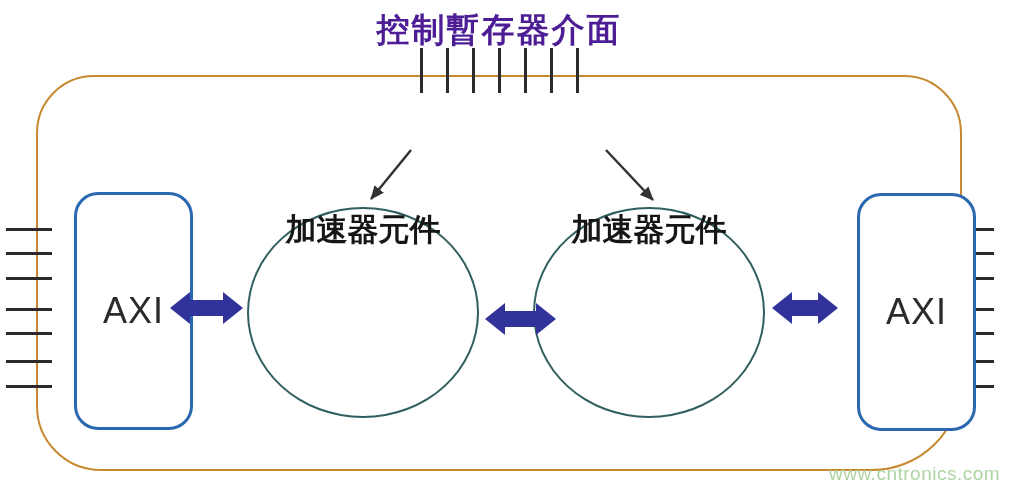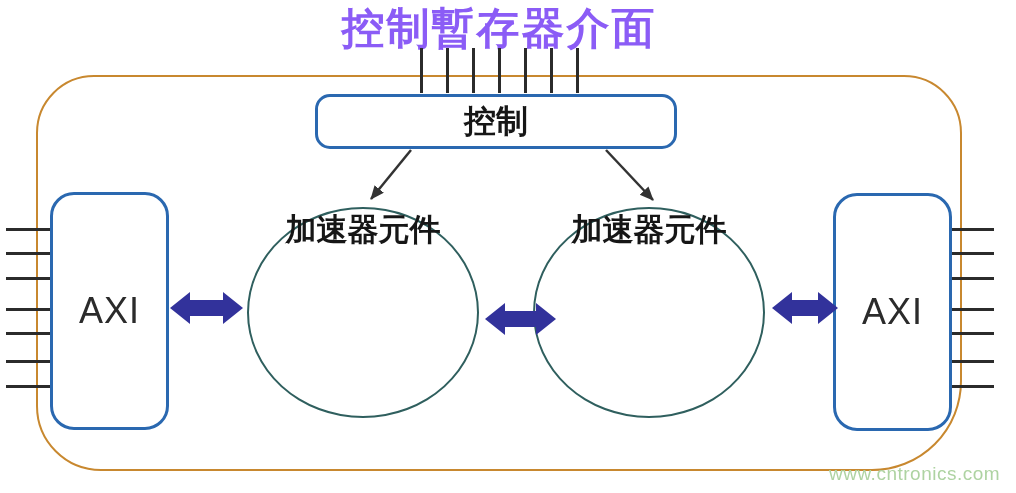--- a/index.html
+++ b/index.html
@@ -8,27 +8,27 @@
     width: 1016px;
     height: 493px;
     background: #ffffff;
     overflow: hidden;
     font-family: "Liberation Sans", sans-serif;
     color: #1a1a1a;
   }
   .title {
     position: absolute;
     left: 499px;
-    top: 0px;
+    top: 8px;
     transform: translateX(-50%);
-    font-size: 43px;
+    font-size: 33px;
     font-weight: 600;
     letter-spacing: 2px;
     white-space: nowrap;
-    color: #8b5cf6;
+    color: #4c1d95;
   }
   
   .chip {
     position: absolute;
     left: 36px;
     top: 75px;
     width: 922px;
     height: 392px;
     border: 2.5px solid #c8882f;
     border-radius: 58px 58px 90px 65px;
@@ -72,20 +72,21 @@
     height: 232px;
     border: 3px solid #2a68b0;
     border-radius: 24px;
     background: #ffffff;
     display: flex;
     align-items: center;
     justify-content: center;
     font-size: 36px;
     letter-spacing: 1px;
     color: #2b2b2b;
+    margin-left: 24px;
   }
   .axi-left  { left: 50px;  top: 192px; }
   .axi-right { left: 833px; top: 193px; }
   
   .accel {
     position: absolute;
     top: 207px;
     width: 228px;
     height: 207px;
     border: 2.5px solid #2f5f5e;
@@ -149,23 +150,20 @@
   <div>
     <div class="busline" style="left:952px;top:228px;width:42px"></div>
     <div class="busline" style="left:952px;top:252px;width:42px"></div>
     <div class="busline" style="left:952px;top:277px;width:42px"></div>
     <div class="busline" style="left:952px;top:308px;width:42px"></div>
     <div class="busline" style="left:952px;top:332px;width:42px"></div>
     <div class="busline" style="left:952px;top:360px;width:42px"></div>
     <div class="busline" style="left:952px;top:385px;width:42px"></div>
   </div>
 
-  <div class="control-box">
-    <span>控制</span>
-  </div>
 
   <div class="axi-box axi-left">
     <span>AXI</span>
   </div>
   <div class="axi-box axi-right">
     <span>AXI</span>
   </div>
 
   <div class="accel accel-left">
     <span>加速器元件</span>

